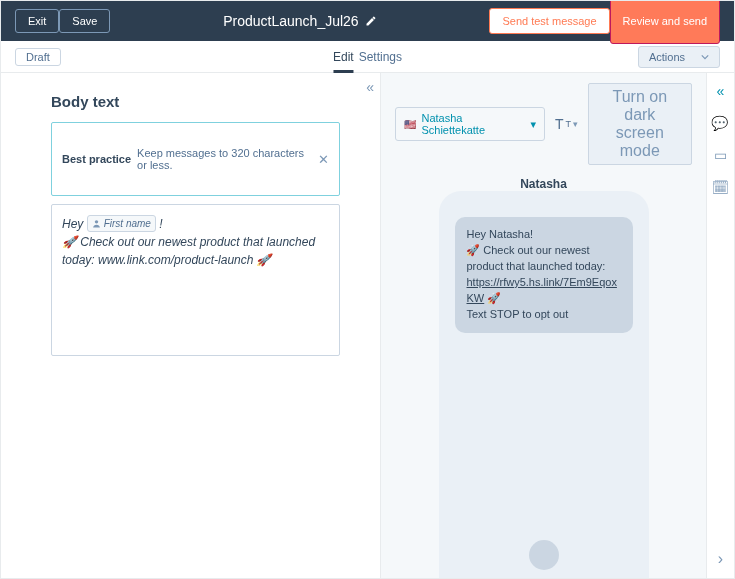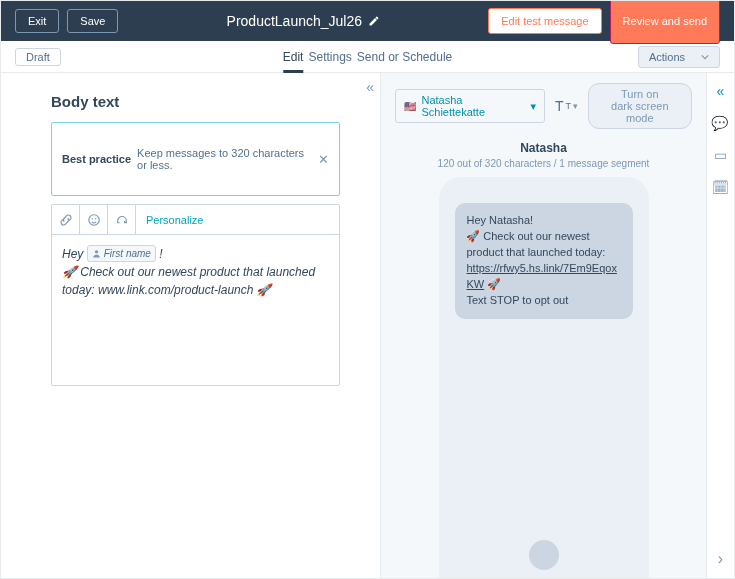--- a/index.html
+++ b/index.html
@@ -1,18 +1,18 @@
 <!DOCTYPE html>
 <html><head>
 <meta charset="utf-8">
 <style>
 * { box-sizing: border-box; margin: 0; padding: 0; }
 body { font-family: -apple-system, BlinkMacSystemFont, "Segoe UI", Arial, sans-serif; font-size: 12px; color: #33475b; background: #fff; width: 735px; height: 579px; overflow: hidden; border: 1px solid #e8ebed; }
 
-.topbar { background: #2d3e50; height: 40px; display: flex; align-items: center; padding: 0 14px; gap: 8px; }
+.topbar { background: #2d3e50; height: 40px; display: flex; align-items: center; padding: 0 14px; }
 .btn-outline { background: transparent; border: 1px solid #7c98b6; color: #fff; padding: 5px 12px; font-size: 11px; border-radius: 3px; cursor: pointer; }
 .top-title { flex: 1; text-align: center; color: #fff; font-size: 14px; display: flex; align-items: center; justify-content: center; gap: 6px; }
 .pencil { width: 12px; height: 12px; fill: #fff; }
 .btn-white { background: #fff; border: 1px solid #ff7a53; color: #ff7a53; padding: 6px 12px; font-size: 11px; border-radius: 3px; cursor: pointer; font-weight: 500; }
 .btn-orange { background: #ff7a59; border: 1px solid #be185d; color: #fff; padding: 16px 12px; font-size: 11px; border-radius: 3px; cursor: pointer; font-weight: 500; }
 
 .subbar { height: 32px; display: flex; align-items: center; border-bottom: 1px solid #e8ebed; padding: 0 14px; position: relative; }
 .draft-pill { border: 1px solid #cbd6e2; color: #516f90; padding: 2px 10px; font-size: 11px; border-radius: 3px; background: #fff; }
 .tabs { position:absolute; left:50%; transform:translateX(-50%); display: flex; gap: 5px; height:100%; align-items:center; }
 .tab { font-size: 12px; color: #516f90; cursor: pointer; height:100%; display:flex; align-items:center; position:relative; }
@@ -36,21 +36,21 @@
 .personalize { color:#00a4bd; font-size:11px; padding:0 10px; cursor:pointer; font-weight:500; }
 .editor-body { padding: 10px; min-height: 150px; font-size: 12px; line-height: 1.5; color:#33475b;font-style:italic; }
 .editor-body .token { display:inline-flex; align-items:center; gap:3px; border:1px solid #cbd6e2; border-radius:3px; padding:0 4px; font-size:10px; color:#516f90; background:#f5f8fa; }
 
 .right-pane { flex:1; background: #f5f8fa; position:relative; display:flex; flex-direction:column; }
 .right-toolbar { display:flex; align-items:center; gap:10px; padding: 10px 14px; }
 .contact-select { flex:0 0 150px; background:#f5f8fa; border:1px solid #cbd6e2; color:#0091ae; padding:4px 8px; font-size:11px; border-radius:3px; display:flex; align-items:center; gap:5px; cursor:pointer; }
 .contact-select .flag { font-size:10px; }
 .contact-select .caret { margin-left:auto; color:#0091ae; }
 .tt-icon { display:flex; align-items:center; gap:2px; color:#516f90; font-size:14px; cursor:pointer; }
-.dark-btn { background:#eaf0f6; border:1px solid #cbd6e2; color:#7c98b6; font-size:11px; padding:4px 21px; border-radius:11px; cursor:pointer; margin-left:auto; }
+.dark-btn { background:#eaf0f6; border:1px solid #cbd6e2; color:#7c98b6; font-size:16px; padding:4px 21px; border-radius:2px; cursor:pointer; margin-left:auto; }
 .preview-title { text-align:center; font-size:12px; font-weight:600; color:#33475b; margin-top:2px; }
 .preview-sub { text-align:center; font-size:10px; color:#7c98b6; margin-top:3px; margin-bottom:8px; }
 .phone { width:210px; align-self:center; background:#eaf0f6; border-radius:22px 22px 0 0; padding:26px 16px 0 16px; flex:1; position:relative; overflow:hidden; }
 .bubble { background:#cbd6e2; color:#33475b; border-radius:10px; padding:10px 12px; font-size:11px; line-height:1.45; word-break:break-word; }
 .bubble a { color:#33475b; text-decoration:underline; }
 .home-btn { width:30px; height:30px; border-radius:50%; background:#cbd6e2; position:absolute; bottom:8px; left:50%; transform:translateX(-50%); }
 
 .rail { width:28px; border-left:1px solid #e8ebed; background:#fff; display:flex; flex-direction:column; align-items:center; padding-top:10px; gap:16px; }
 .rail .ricon { color:#7c98b6; cursor:pointer; font-size:14px; }
 .rail .chevr { margin-top:auto; margin-bottom:10px; color:#7c98b6; cursor:pointer; font-size:16px; }
@@ -61,70 +61,48 @@
 
 <div class="topbar">
   <button class="btn-outline">Exit</button>
   <button class="btn-outline">Save</button>
   <div class="top-title">
     <span>ProductLaunch_Jul26</span>
     <svg class="pencil" viewBox="0 0 16 16">
         <path d="M2 11.5V14h2.5l7.4-7.4-2.5-2.5L2 11.5zM13.7 4.8c.3-.3.3-.7 0-1l-1.5-1.5c-.3-.3-.7-.3-1 0l-1.2 1.2 2.5 2.5 1.2-1.2z"></path>
       </svg>
   </div>
-  <button class="btn-white">Edit test message</button>
+  <button class="btn-white">Send test message</button>
   <button class="btn-orange">Review and send</button>
 </div>
 
 <div class="subbar">
   <span class="draft-pill">Draft</span>
   <div class="tabs">
     <div class="tab active">Edit</div>
     <div class="tab">Settings</div>
-    <div class="tab">Send or Schedule</div>
   </div>
   <button class="actions-btn">
     <span>Actions</span>
     <svg class="chev" viewBox="0 0 10 10">
         <path d="M1 3l4 4 4-4" stroke="#7c98b6" stroke-width="1.5" fill="none"></path>
       </svg>
   </button>
 </div>
 
 <div class="main">
   <div class="left-pane">
     <div class="collapse-left">«</div>
     <div class="h-body">Body text</div>
     <div class="best-practice">
       <span class="bp-label">Best practice</span>
       <span class="bp-text">Keep messages to 320 characters or less.</span>
       <span class="close">✕</span>
     </div>
     <div class="editor-wrap">
-      <div class="editor-toolbar">
-        <div class="tool">
-            <svg viewBox="0 0 16 16">
-              <path d="M6 10a3 3 0 010-4l2-2a3 3 0 114 4l-1 1M10 6a3 3 0 010 4l-2 2a3 3 0 11-4-4l1-1" stroke="#7c98b6" stroke-width="1.3" fill="none"></path>
-            </svg>
-          </div>
-        <div class="tool">
-            <svg viewBox="0 0 16 16">
-              <circle cx="8" cy="8" r="6" stroke="#7c98b6" stroke-width="1.3" fill="none"></circle>
-              <circle cx="6" cy="6.5" r=".8" fill="#7c98b6"></circle>
-              <circle cx="10" cy="6.5" r=".8" fill="#7c98b6"></circle>
-              <path d="M5.5 10c.7 1 1.7 1.5 2.5 1.5s1.8-.5 2.5-1.5" stroke="#7c98b6" stroke-width="1.2" fill="none"></path>
-            </svg>
-          </div>
-        <div class="tool">
-            <svg viewBox="0 0 16 16">
-              <path d="M3 9a5 5 0 0110 0v2h-2V9m-6 2H3V9" stroke="#7c98b6" stroke-width="1.3" fill="none"></path>
-            </svg>
-          </div>
-        <div class="personalize">Personalize</div>
-      </div>
       <div class="editor-body">
         <span>Hey </span><span class="token">
             <svg width="9" height="9" viewBox="0 0 16 16">
               <circle cx="8" cy="5" r="3" fill="#7c98b6"></circle>
               <path d="M2 15c0-3 3-5 6-5s6 2 6 5" fill="#7c98b6"></path>
             </svg>
             <span>First name</span>
           </span><span> !</span><br>
         <span>🚀 Check out our newest product that launched today: www.link.com/product-launch 🚀</span>
       </div>
@@ -135,21 +113,20 @@
     <div class="right-toolbar">
       <div class="contact-select">
         <span class="flag">🇺🇸</span>
         <span>Natasha Schiettekatte</span>
         <span class="caret">▾</span>
       </div>
       <div class="tt-icon">T<span style="font-size:9px">T</span> <span style="color:#7c98b6;font-size:9px">▾</span></div>
       <button class="dark-btn">Turn on dark screen mode</button>
     </div>
     <div class="preview-title">Natasha</div>
-    <div class="preview-sub">120 out of 320 characters / 1 message segment</div>
     <div class="phone">
       <div class="bubble">
         <span>Hey Natasha!</span><br>
         <span>🚀 Check out our newest product that launched today: </span><a href="#">https://rfwy5.hs.link/7Em9EqoxKW</a><span> 🚀</span><br>
         <span>Text STOP to opt out</span>
       </div>
       <div class="home-btn"></div>
     </div>
   </div>
 

